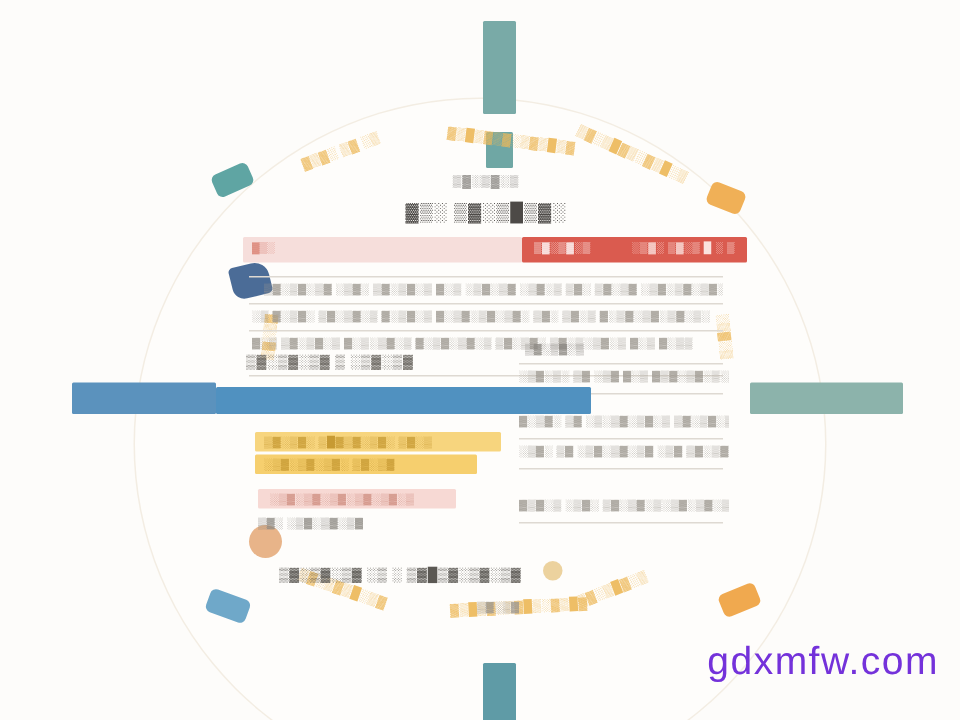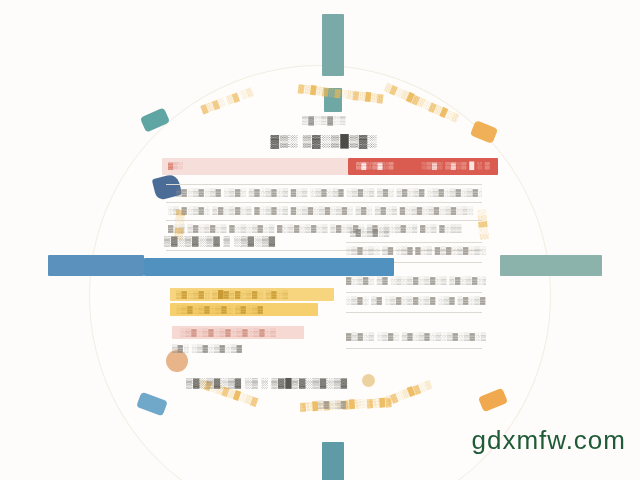--- a/index.html
+++ b/index.html
@@ -93,21 +93,21 @@
   .orange-badge{left:322px;top:24px;width:24px;height:16px;background:#f0b057;border-radius:4px;transform:rotate(22deg);}
   .blue-badge{left:-12px;top:296px;width:28px;height:16px;background:#6fa8c9;border-radius:4px;transform:rotate(20deg);}
   .orange-badge2{left:330px;top:292px;width:26px;height:16px;background:#f0a94f;border-radius:4px;transform:rotate(-22deg);}
   .sm-tan{left:212px;top:274px;width:13px;height:13px;background:#e5c37f;border-radius:50%;opacity:.75;}
 
   .foot-title{position:absolute;left:36px;top:278px;color:#5b5853;font-size:9px;font-weight:700;letter-spacing:.5px;}
   .mid-label{position:absolute;left:14px;top:136px;color:#6b6761;font-size:9px;font-weight:700;letter-spacing:.6px;}
 
   .watermark{
     position:absolute;right:14px;bottom:24px;
-    color:#14532d;font-size:26px;letter-spacing:1px;opacity:.95;
+    color:#6d28d9;font-size:26px;letter-spacing:1px;opacity:.95;
     font-family:"Liberation Sans",sans-serif;
   }
 </style>
 </head>
 <body>
 
 <div id="stage">
 
   <div class="ring-wrap">
     <div class="ring"></div>

